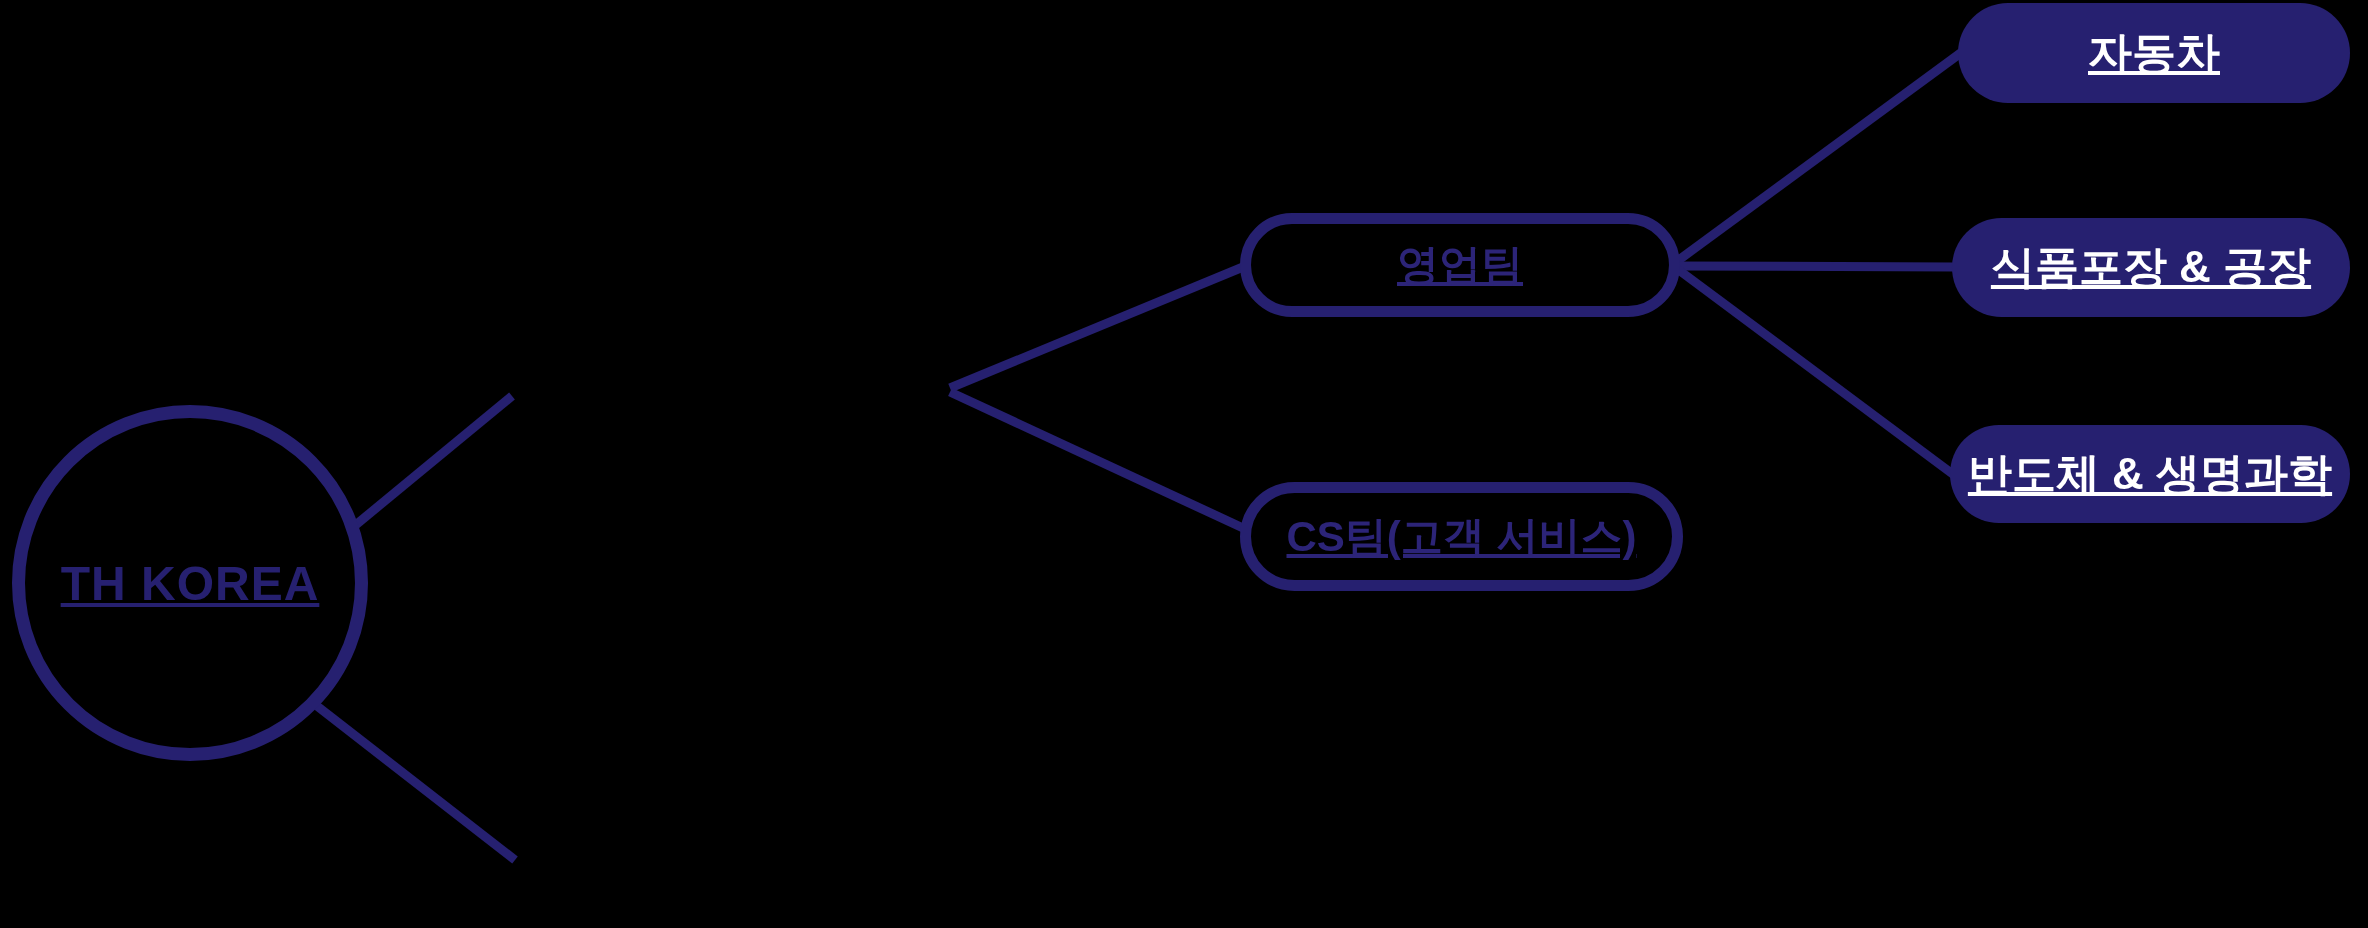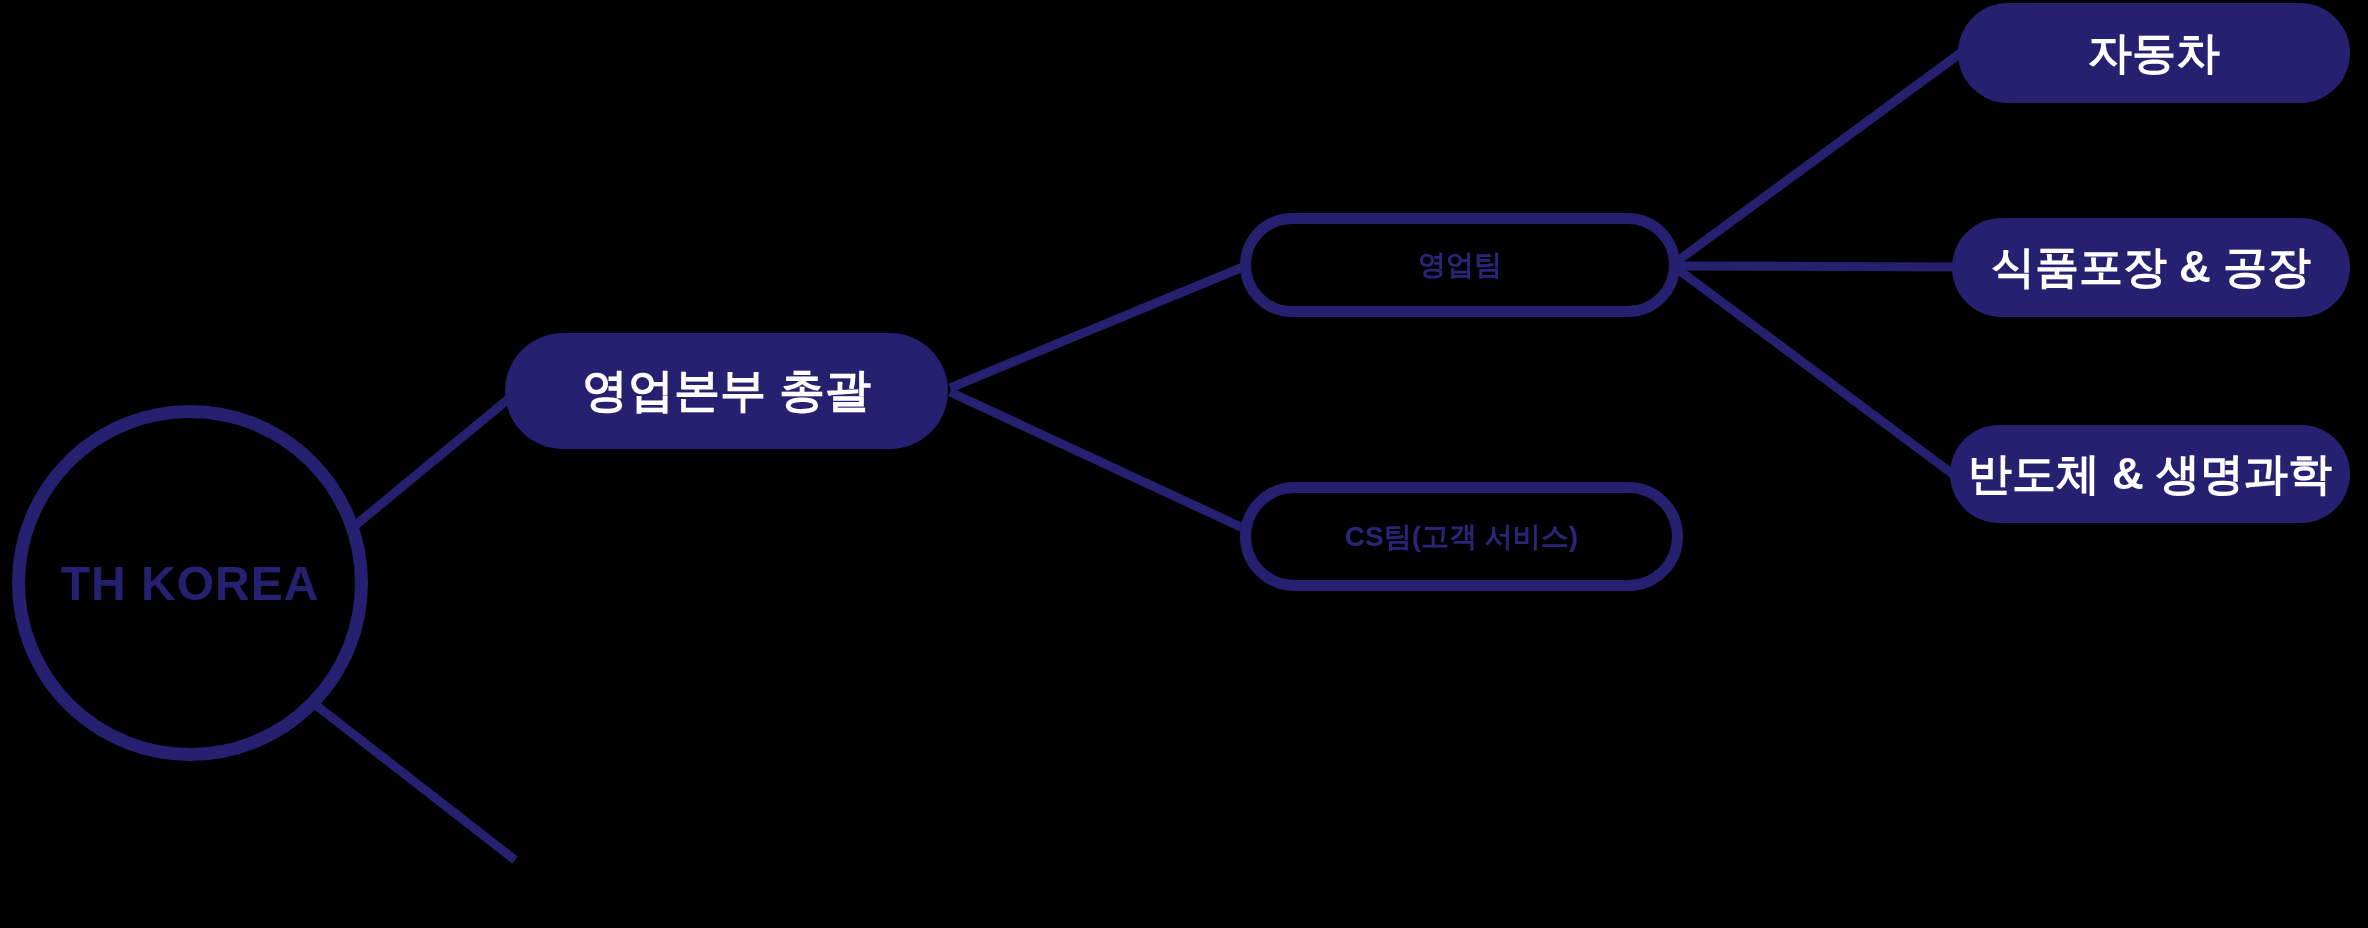--- a/index.html
+++ b/index.html
@@ -32,20 +32,21 @@
     stroke: var(--navy);
     stroke-width: 9;
   }
   .node {
     position: absolute;
     display: flex;
     align-items: center;
     justify-content: center;
     text-align: center;
     font-weight: bold;
+    text-decoration: underline;
   }
   .circle-node {
     border: 13px solid var(--navy);
     border-radius: 50%;
     color: var(--navy);
     font-size: 48px;
     letter-spacing: 1px;
     background: transparent;
   }
   .pill {
@@ -53,21 +54,21 @@
   }
   .pill.filled {
     background: var(--navy);
     color: var(--node-text);
     font-size: 44px;
   }
   .pill.outlined {
     border: 11px solid var(--navy);
     color: var(--outline-text);
     background: transparent;
-    font-size: 28px;
+    font-size: 42px;
   }
 </style>
 </head>
 <body>
 
 <div class="canvas">
 
   <svg class="edges" viewBox="0 0 2368 928" xmlns="http://www.w3.org/2000/svg">
     <line x1="352" y1="528" x2="512" y2="396"></line>
     <line x1="317" y1="706" x2="515" y2="860"></line>
@@ -75,23 +76,20 @@
     <line x1="950" y1="392" x2="1243" y2="528"></line>
     <line x1="1676" y1="262" x2="1962" y2="52"></line>
     <line x1="1676" y1="266" x2="1956" y2="267"></line>
     <line x1="1676" y1="268" x2="1954" y2="475"></line>
   </svg>
 
   <div class="node circle-node" style="left:12px; top:405px; width:356px; height:356px;">
     <span>TH KOREA</span>
   </div>
 
-  <div class="node pill filled" style="left:505px; top:333px; width:443px; height:116px; font-size:46px;">
-    <span>영업본부 총괄</span>
-  </div>
 
 
   <div class="node pill outlined" style="left:1240px; top:213px; width:440px; height:104px;">
     <span>영업팀</span>
   </div>
 
   <div class="node pill outlined" style="left:1240px; top:473px; width:443px; height:109px;margin-top:9px;">
     <span>CS팀(고객 서비스)</span>
   </div>
 

